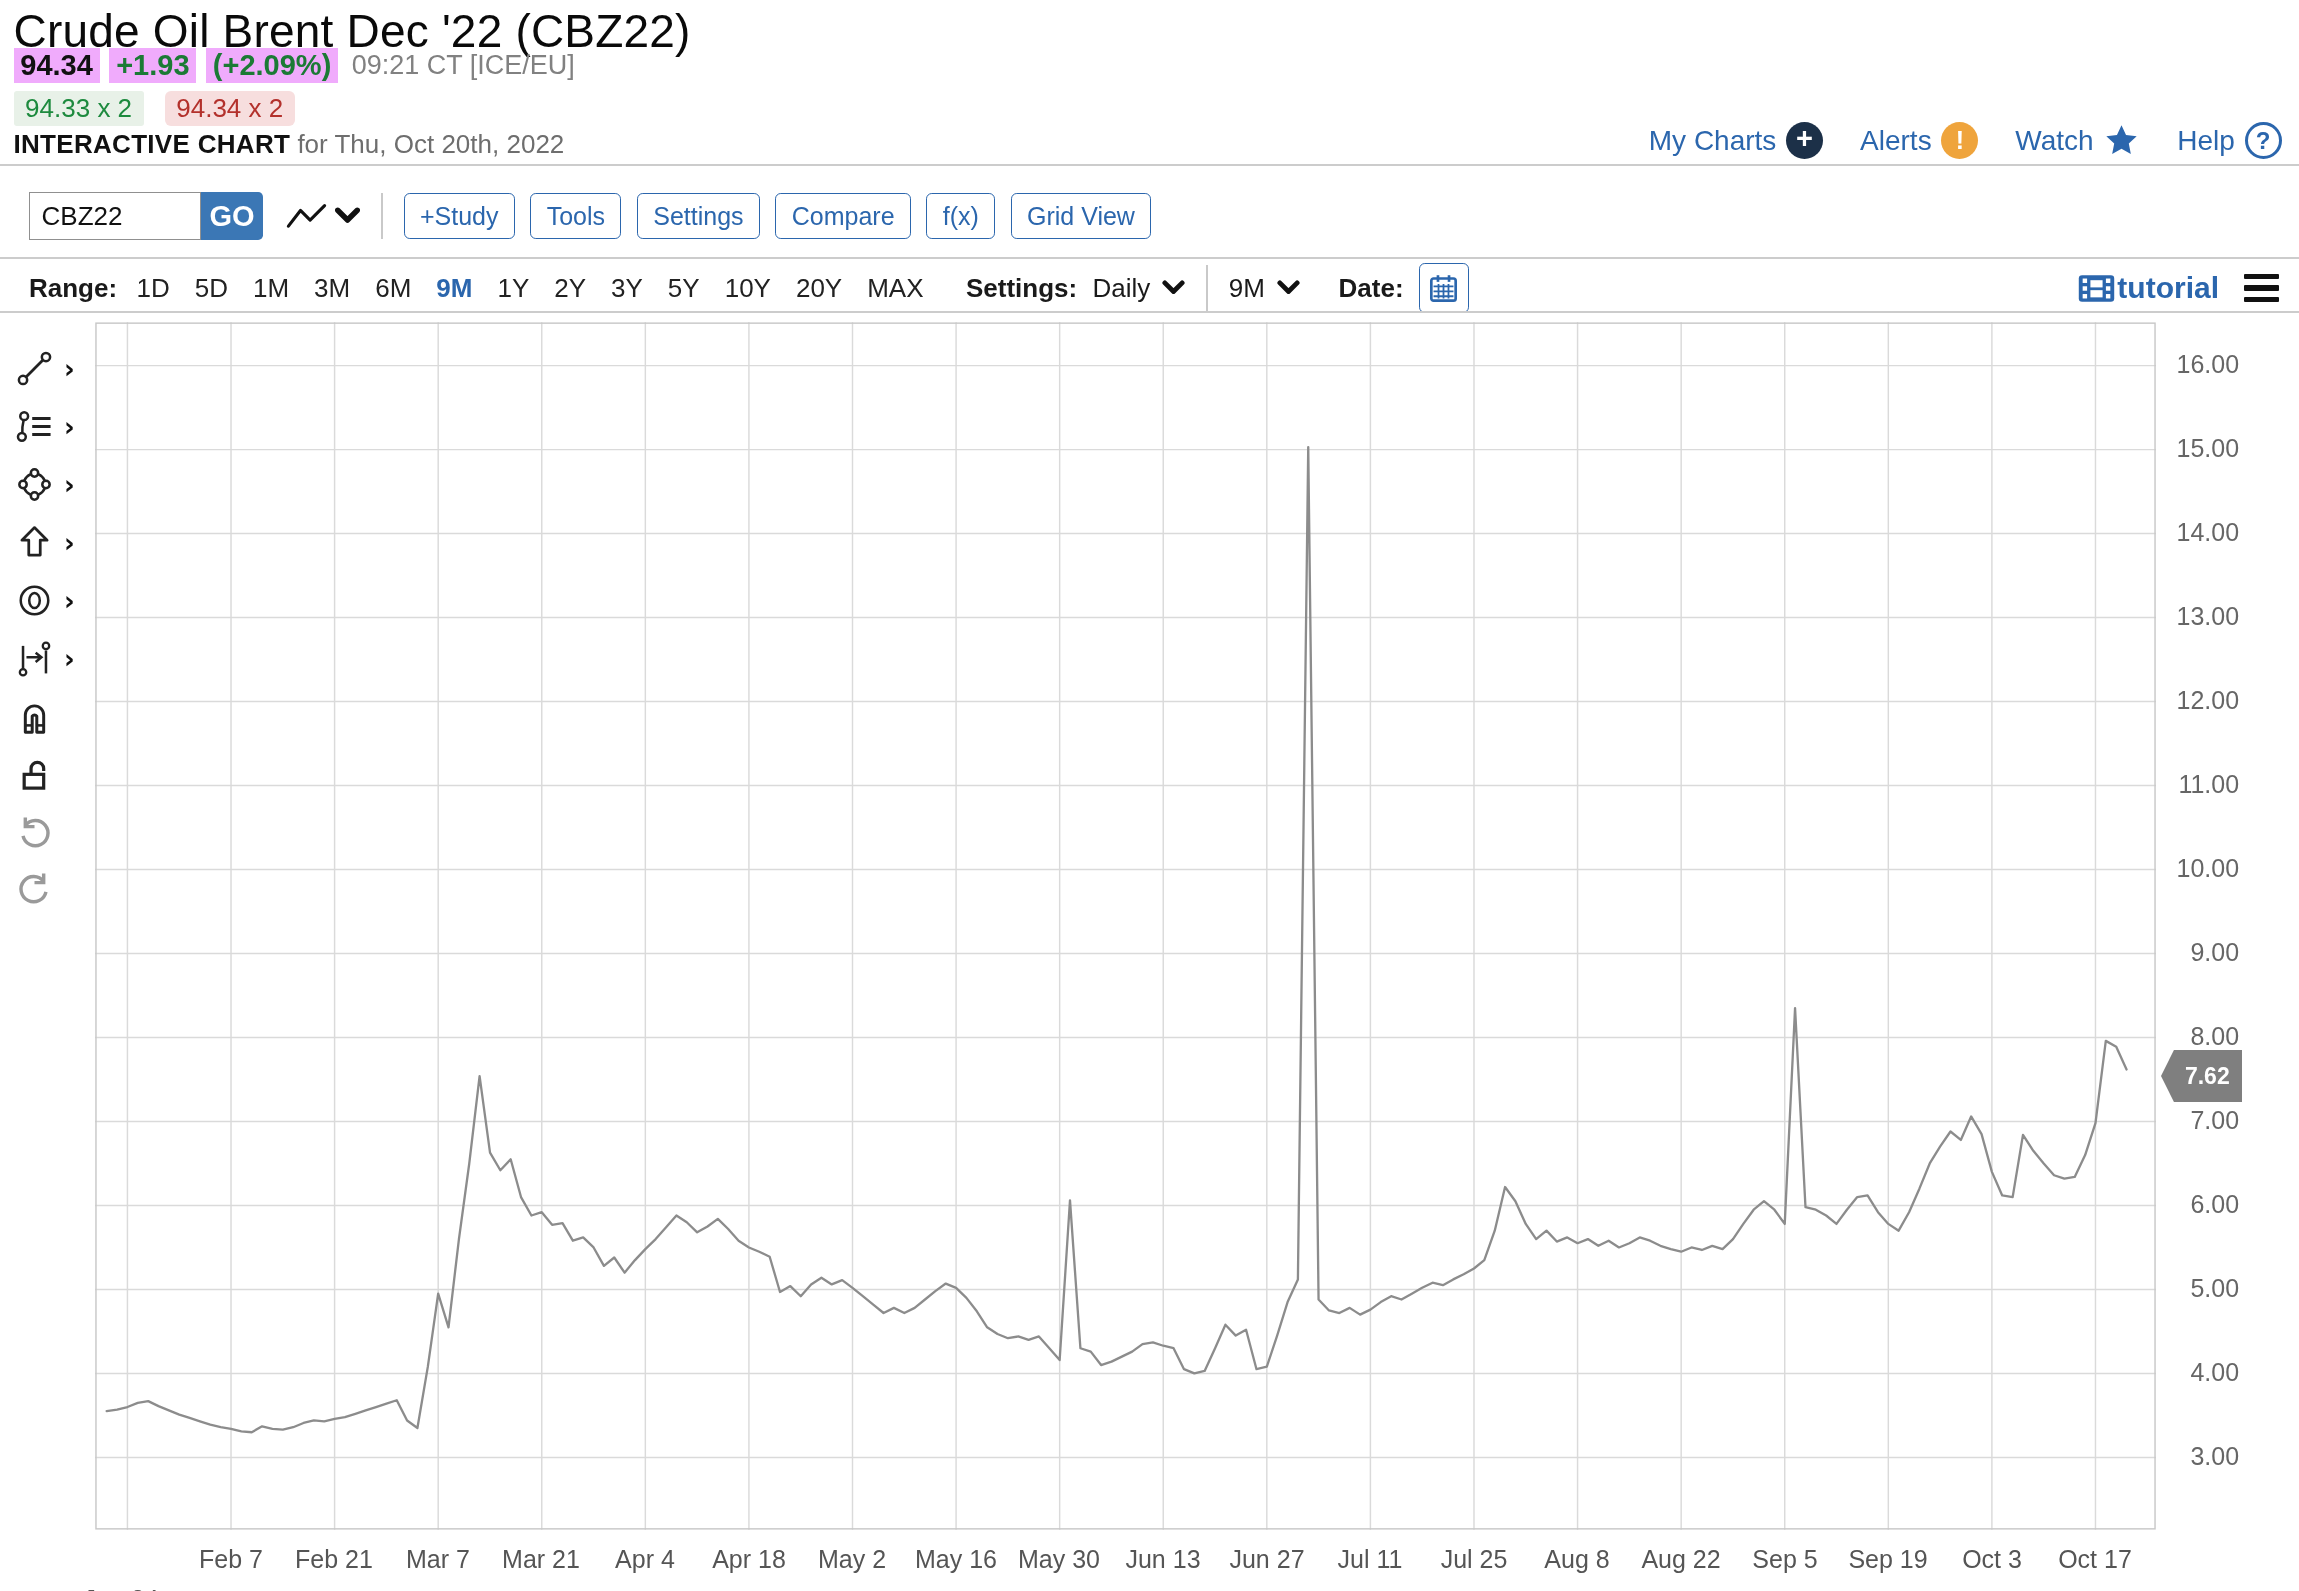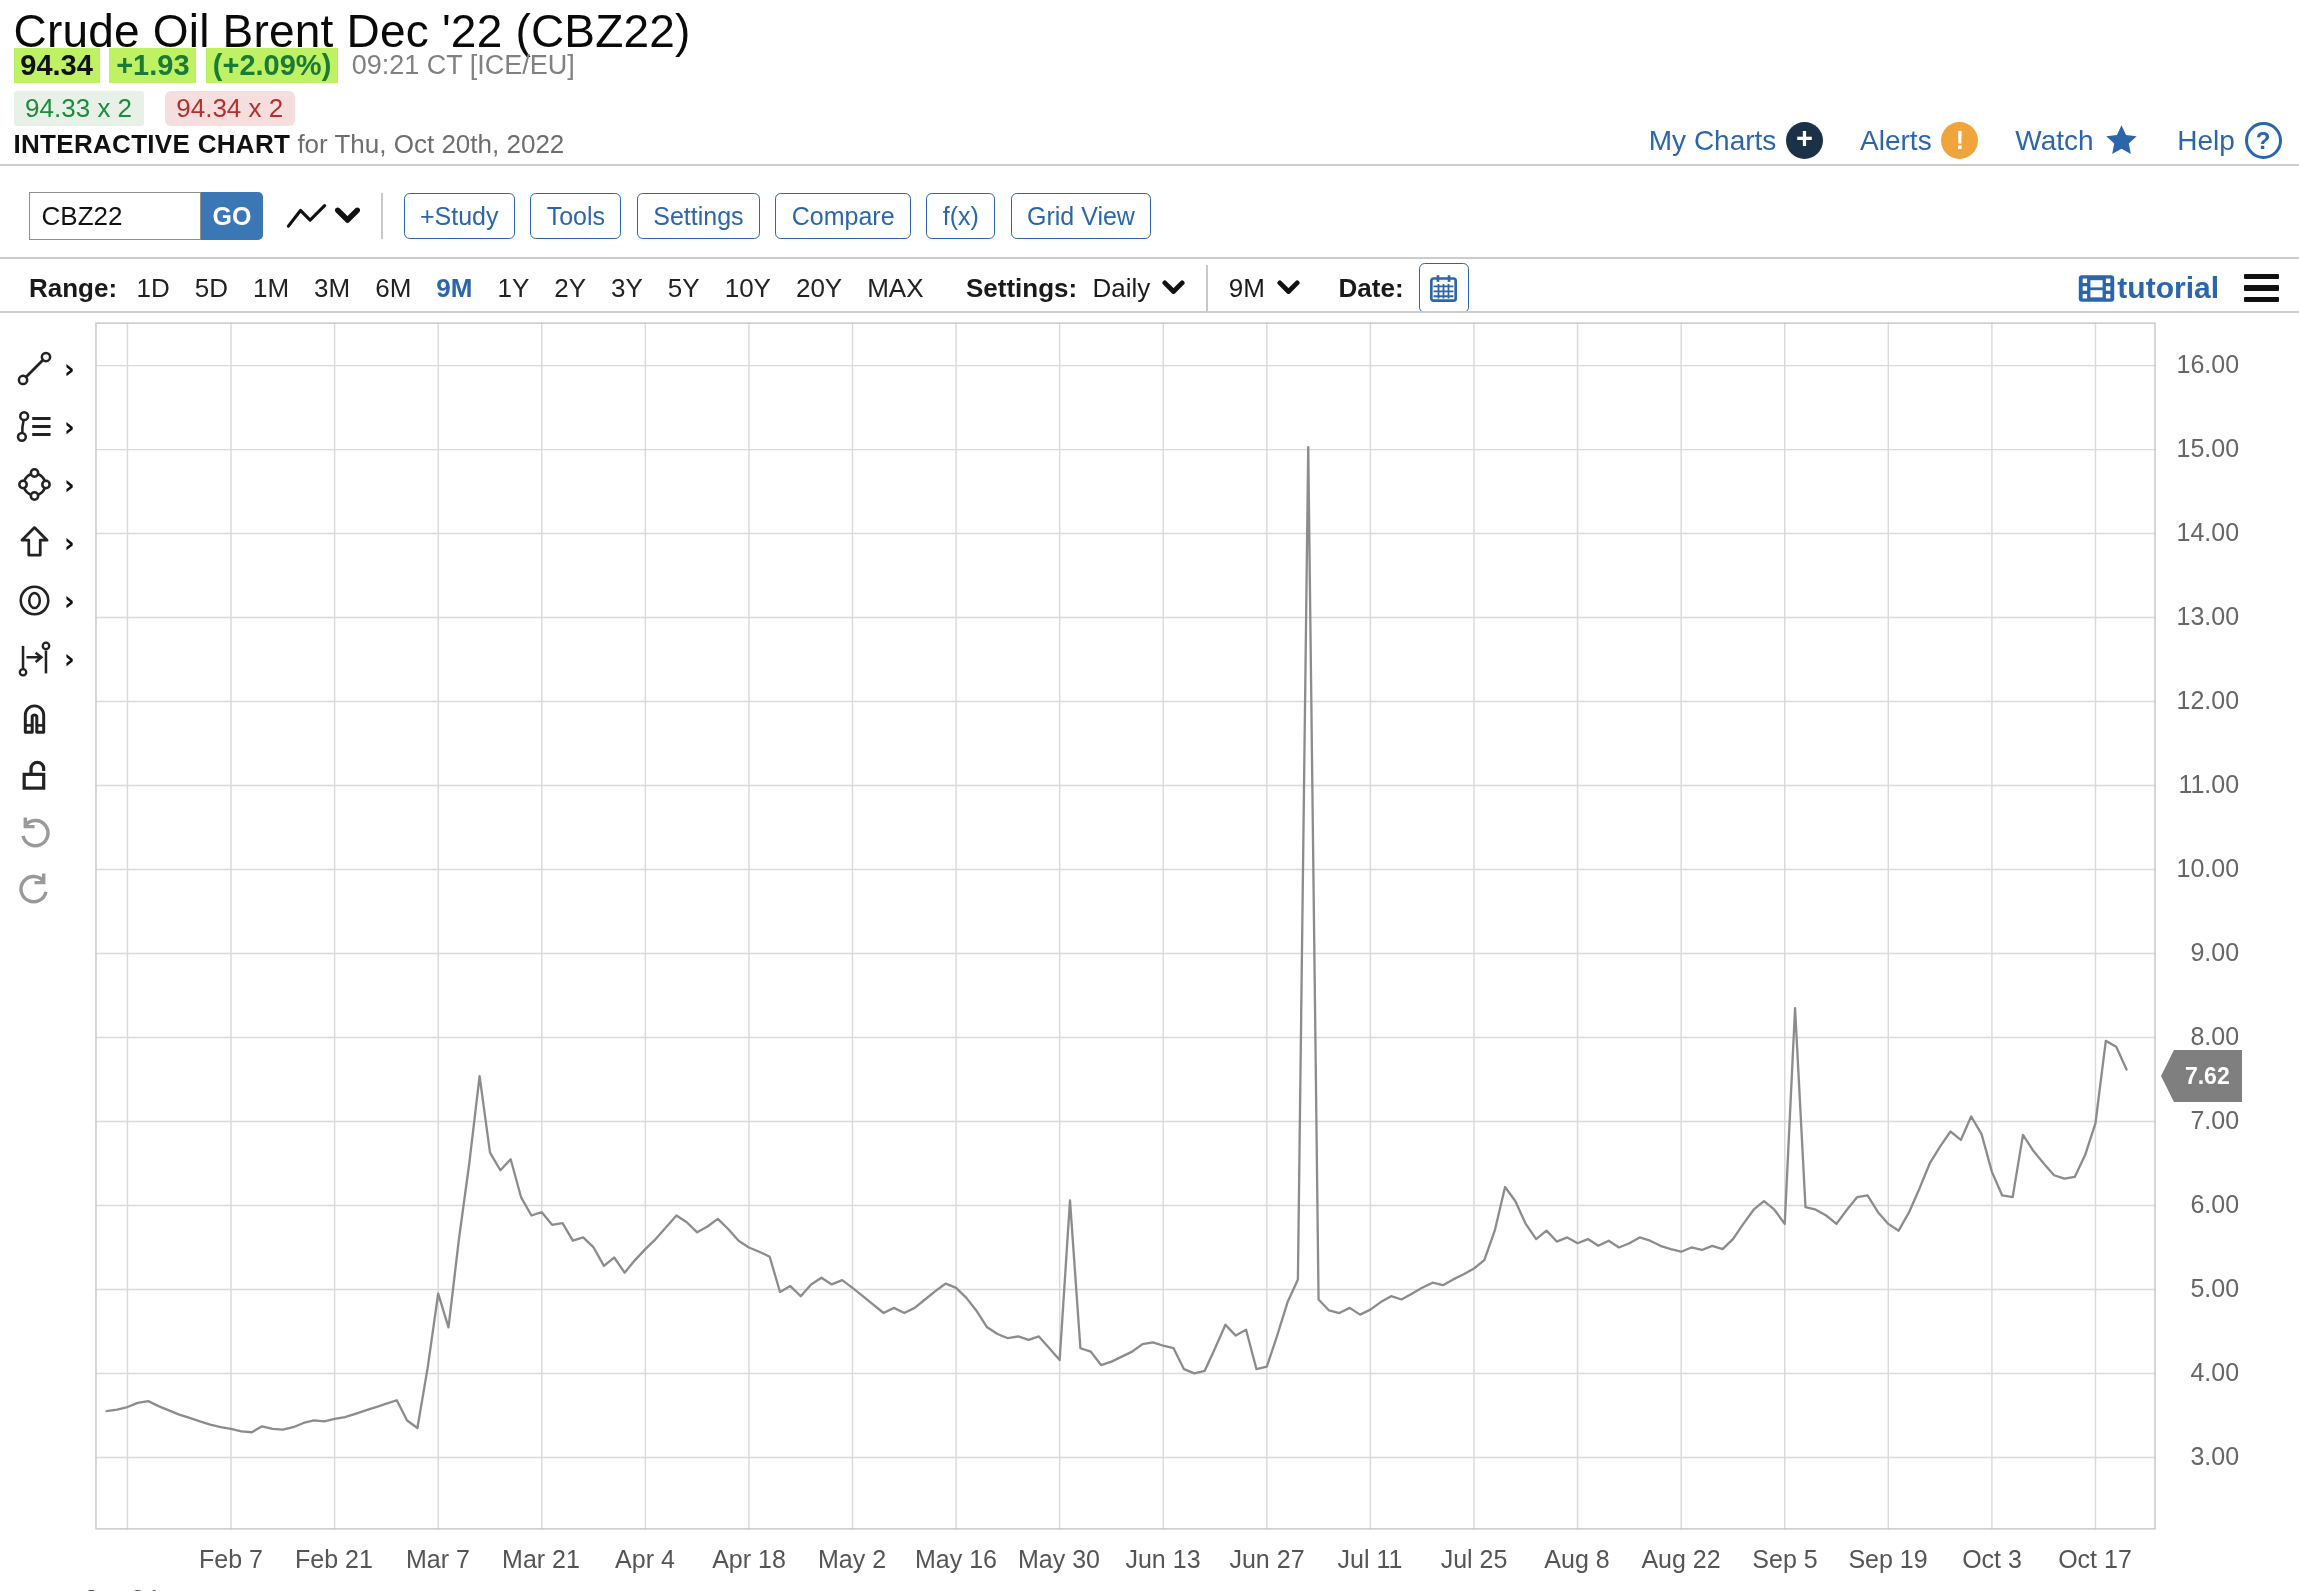--- a/index.html
+++ b/index.html
@@ -2,21 +2,21 @@
 <html><head>
 <meta charset="utf-8">
 <style>
   * { margin:0; padding:0; box-sizing:border-box; }
   html,body { width:2300px; height:1591px; background:#fff; overflow:hidden;
     font-family:"Liberation Sans","DejaVu Sans",sans-serif; color:#1a1a1a; }
 
   
   #page-title { position:absolute; left:13.5px; top:3.9px; font-size:46px; font-weight:normal; color:#0a0a0a; letter-spacing:0.2px; }
   #price-row { position:absolute; left:13.5px; top:48px; display:flex; align-items:center; gap:9.7px; font-size:29px; }
-  .hl-pink { background:#bef264; padding:1px 6.8px; }
+  .hl-pink { background:#f0abfc; padding:1px 6.8px; }
   #last-price { font-weight:bold; color:#111; }
   .chg { font-weight:bold; color:#1b7a35; }
   #quote-time { color:#818181; font-size:27px; margin-left:3.9px; }
   #bidask-row { position:absolute; left:13.5px; top:91px; display:flex; gap:21px; font-size:26px; }
   #bid-badge { color:#1d8a3e; background:#e8f1e8; padding:1.9px 11.6px; border-radius:2.9px; }
   #ask-badge { color:#b3312c; background:#f7dede; padding:1.9px 11.6px; border-radius:6px; }
   #ic-row { position:absolute; left:13.5px; top:129px; font-size:26px; }
   #ic-label { font-weight:bold; color:#111; letter-spacing:0.3px; }
   #ic-date { color:#6e6e6e; }
 
@@ -27,21 +27,21 @@
   #mycharts-plus { background:#1c3048; font-size:29px; line-height:1; padding-bottom:3.9px; }
   #alerts-bang { background:#efa43c; font-size:25px; }
   #help-q { border:3.4px solid #2b66ad; color:#2b66ad; font-size:24px; background:#fff; }
 
   .divider { position:absolute; left:0; width:2300px; height:1.9px; background:#cccccc; }
 
   
   #toolbar { position:absolute; left:0; top:182px; width:2274px; height:68px; display:flex; align-items:center; }
   #symbol-group { display:flex; margin-left:29px; }
   #symbol-input { width:172px; height:48px; border:1.9px solid #909090; font-size:26px; padding:0 11.6px; color:#111; outline:none; }
-  #go-btn { width:62px; height:48px; background:#3b77b5; color:#fff; font-weight:bold; font-size:25px; border:none; border-radius:0 4.8px 4.8px 0; cursor:pointer; }
+  #go-btn { width:62px; height:48px; background:#3b77b5; color:#fff; font-weight:bold; font-size:29px; border:none; border-radius:0 4.8px 4.8px 0; cursor:pointer; }
   #charttype { display:flex; align-items:center; gap:7.7px; margin-left:23px; cursor:pointer; }
   .vsep { width:1.9px; height:46px; background:#c9c9c9; margin:0 21px; }
   .tb-btn { background:#fff; border:1.9px solid #2b66ad; color:#2b66ad; font-size:25px; border-radius:5.8px; padding:7.7px 15.4px; margin-right:15.4px; cursor:pointer; font-family:inherit; }
   #tb-right { margin-left:auto; margin-right:17.4px; display:flex; align-items:center; }
   .icon-btn { background:#fff; border:1.9px solid #2b66ad; border-radius:5.8px; width:56px; height:50px; display:flex; align-items:center; justify-content:center; cursor:pointer; }
 
   
   #range-row { position:absolute; left:0; top:263px; width:2300px; height:50px; display:flex; align-items:center; font-size:26px; }
   #range-label { font-weight:bold; margin-left:29px; margin-right:19.3px; }
   .range-opt { color:#222; margin-right:25px; cursor:pointer; }

